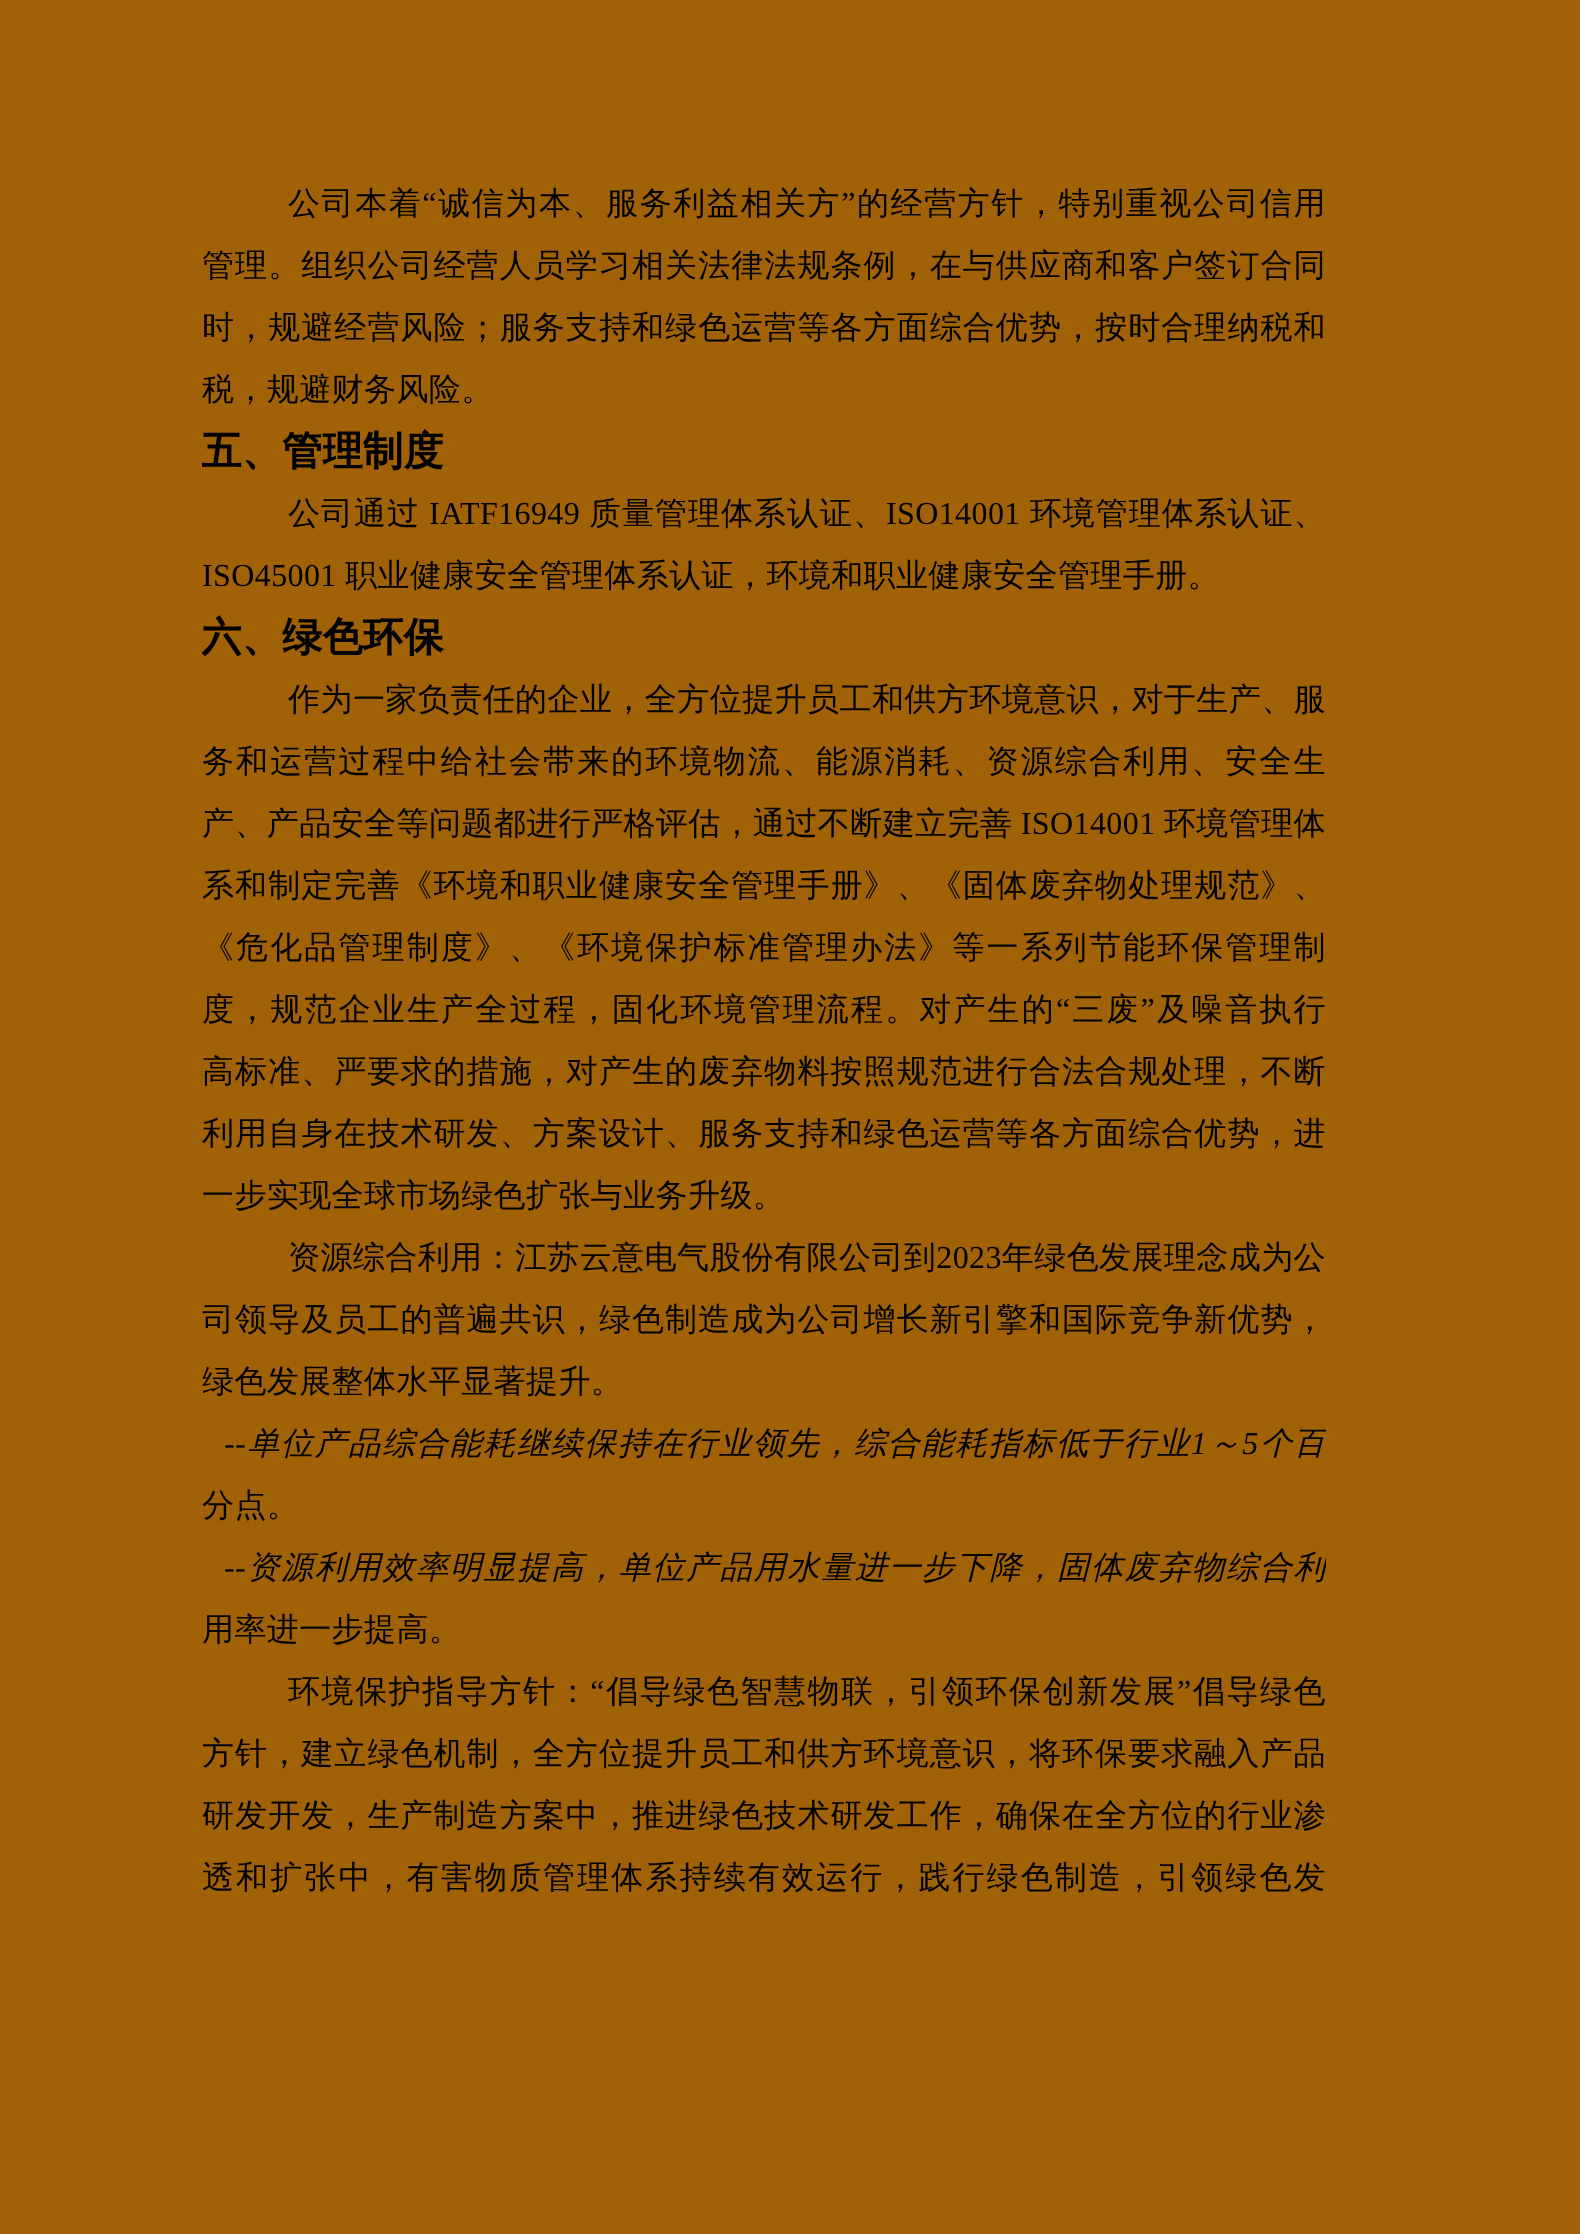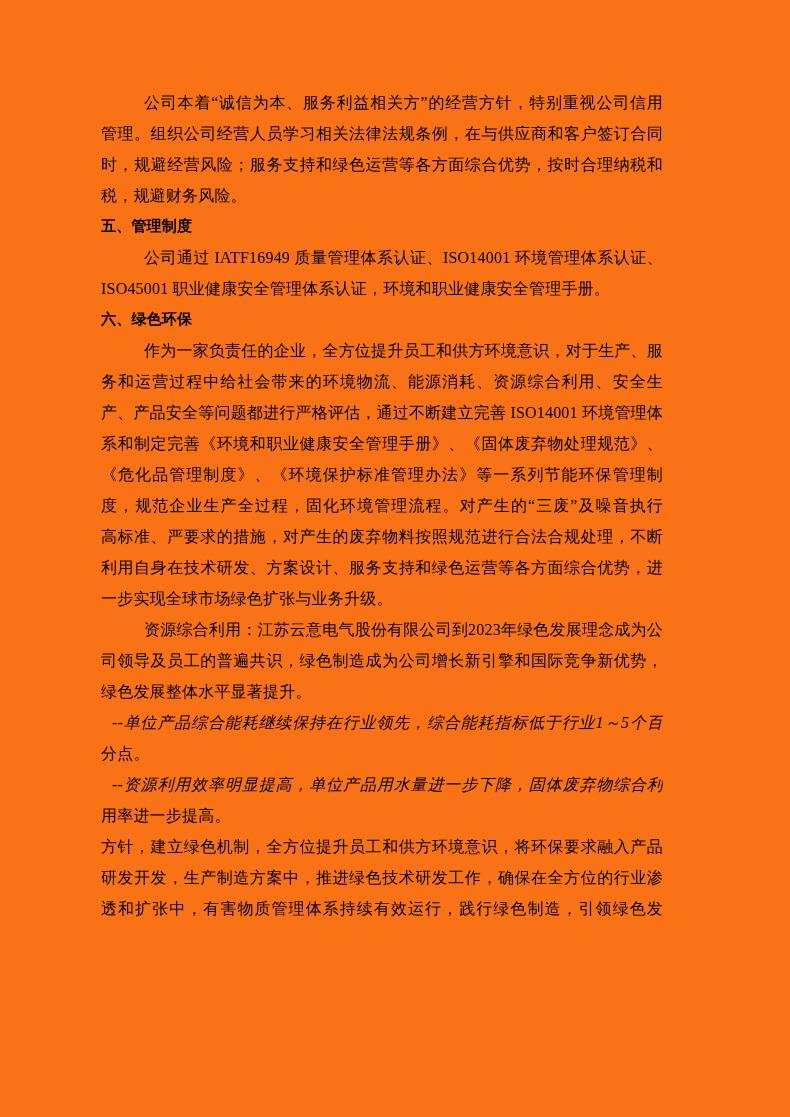--- a/index.html
+++ b/index.html
@@ -4,21 +4,21 @@
 <style>
   html, body {
     margin: 0;
     padding: 0;
     background: #ffffff;
   }
   .page {
     position: relative;
     width: 790px;
     height: 1117px;
-    background: #f97316;
+    background: #a16207;
     overflow: hidden;
     font-family: "Liberation Serif", "DejaVu Serif", serif;
   }
   .doc {
     position: absolute;
     left: 101px;
     top: 87px;
     width: 562px;
     color: #000000;
     font-size: 16px;
@@ -37,21 +37,21 @@
     content: "";
     display: inline-block;
     width: 100%;
     height: 0;
   }
   .line.para-first { padding-left: 43px; }
   .line.bullet-first { padding-left: 11px; font-style: italic; }
   .line.heading-line {
     font-weight: bold;
     text-align: left;
-    font-size: 15px;
+    font-size: 20px;
   }
 </style>
 </head>
 <body>
 
 <div class="page">
   <div class="doc">
       <div class="block">
         <div class="line para-first just">公司本着“诚信为本、服务利益相关方”的经营方针，特别重视公司信用</div>
         <div class="line just">管理。组织公司经营人员学习相关法律法规条例，在与供应商和客户签订合同</div>
@@ -86,18 +86,19 @@
       </div>
       <div class="block">
         <div class="line bullet-first just">--单位产品综合能耗继续保持在行业领先，综合能耗指标低于行业1～5个百</div>
         <div class="line">分点。</div>
       </div>
       <div class="block">
         <div class="line bullet-first just">--资源利用效率明显提高，单位产品用水量进一步下降，固体废弃物综合利</div>
         <div class="line">用率进一步提高。</div>
       </div>
       <div class="block">
+        <div class="line para-first just">环境保护指导方针：“倡导绿色智慧物联，引领环保创新发展”倡导绿色</div>
         <div class="line just">方针，建立绿色机制，全方位提升员工和供方环境意识，将环保要求融入产品</div>
         <div class="line just">研发开发，生产制造方案中，推进绿色技术研发工作，确保在全方位的行业渗</div>
         <div class="line just">透和扩张中，有害物质管理体系持续有效运行，践行绿色制造，引领绿色发</div>
       </div>
     </div>
 </div>
 
 </body></html>

